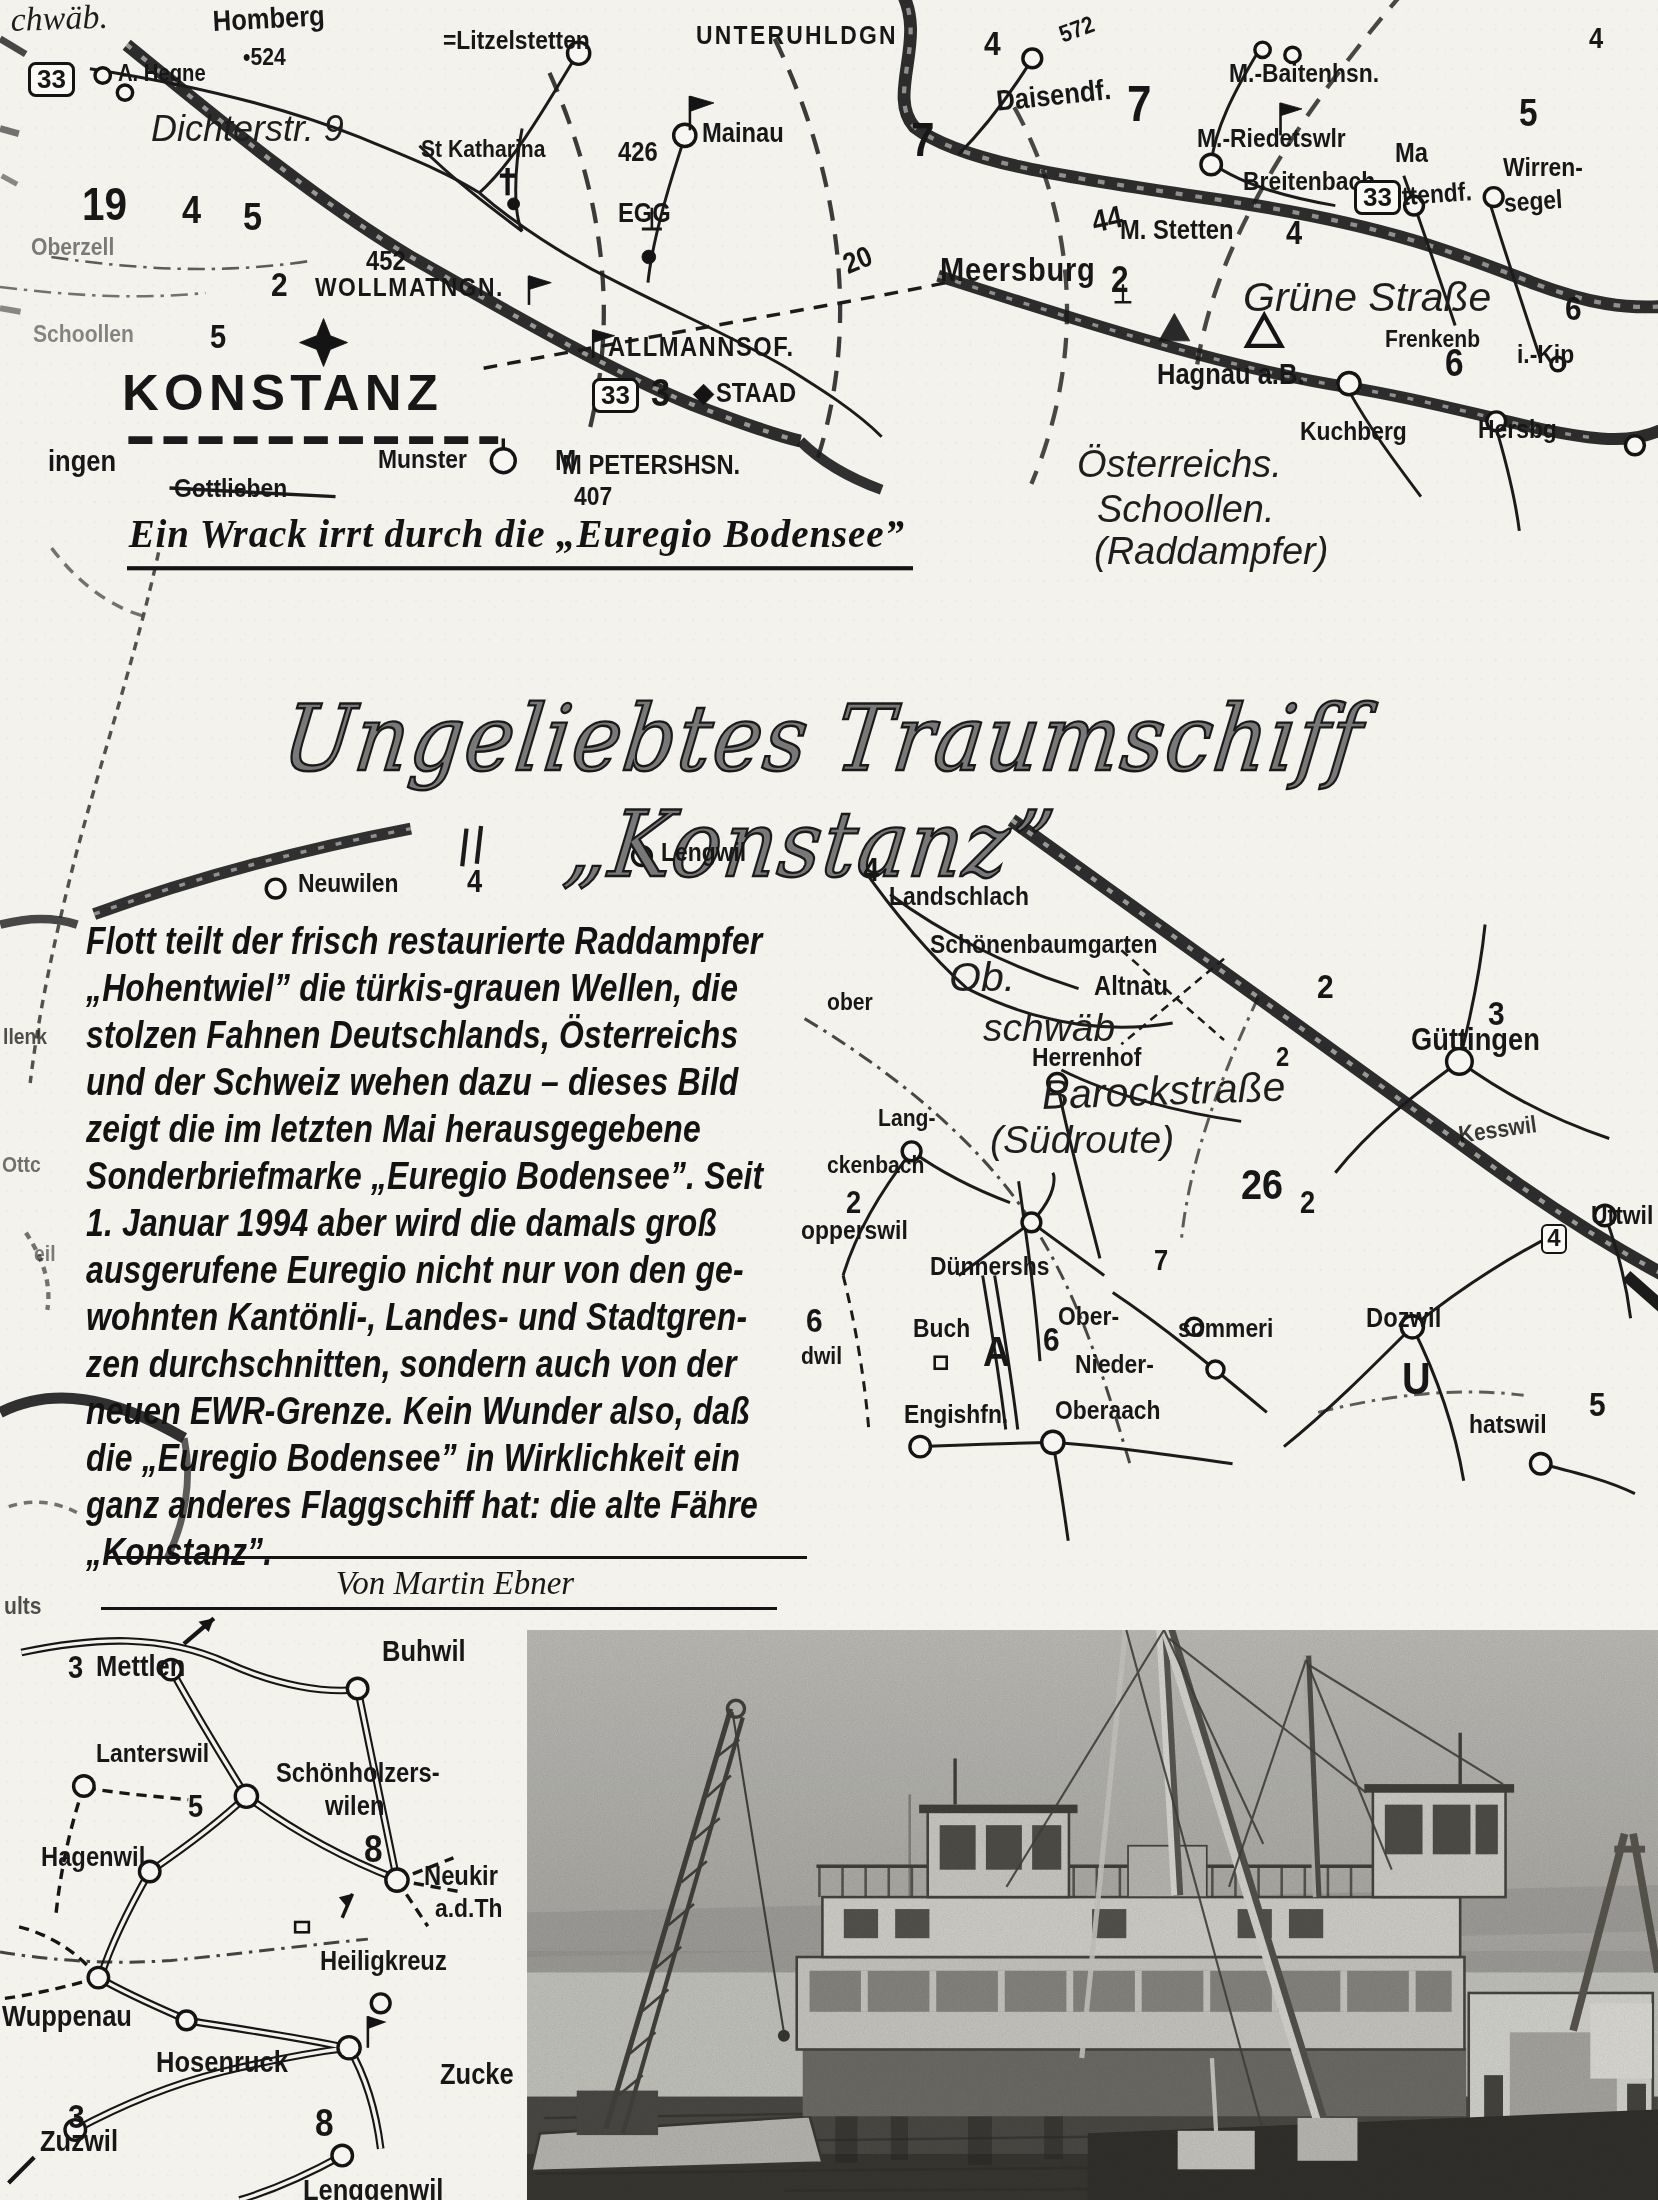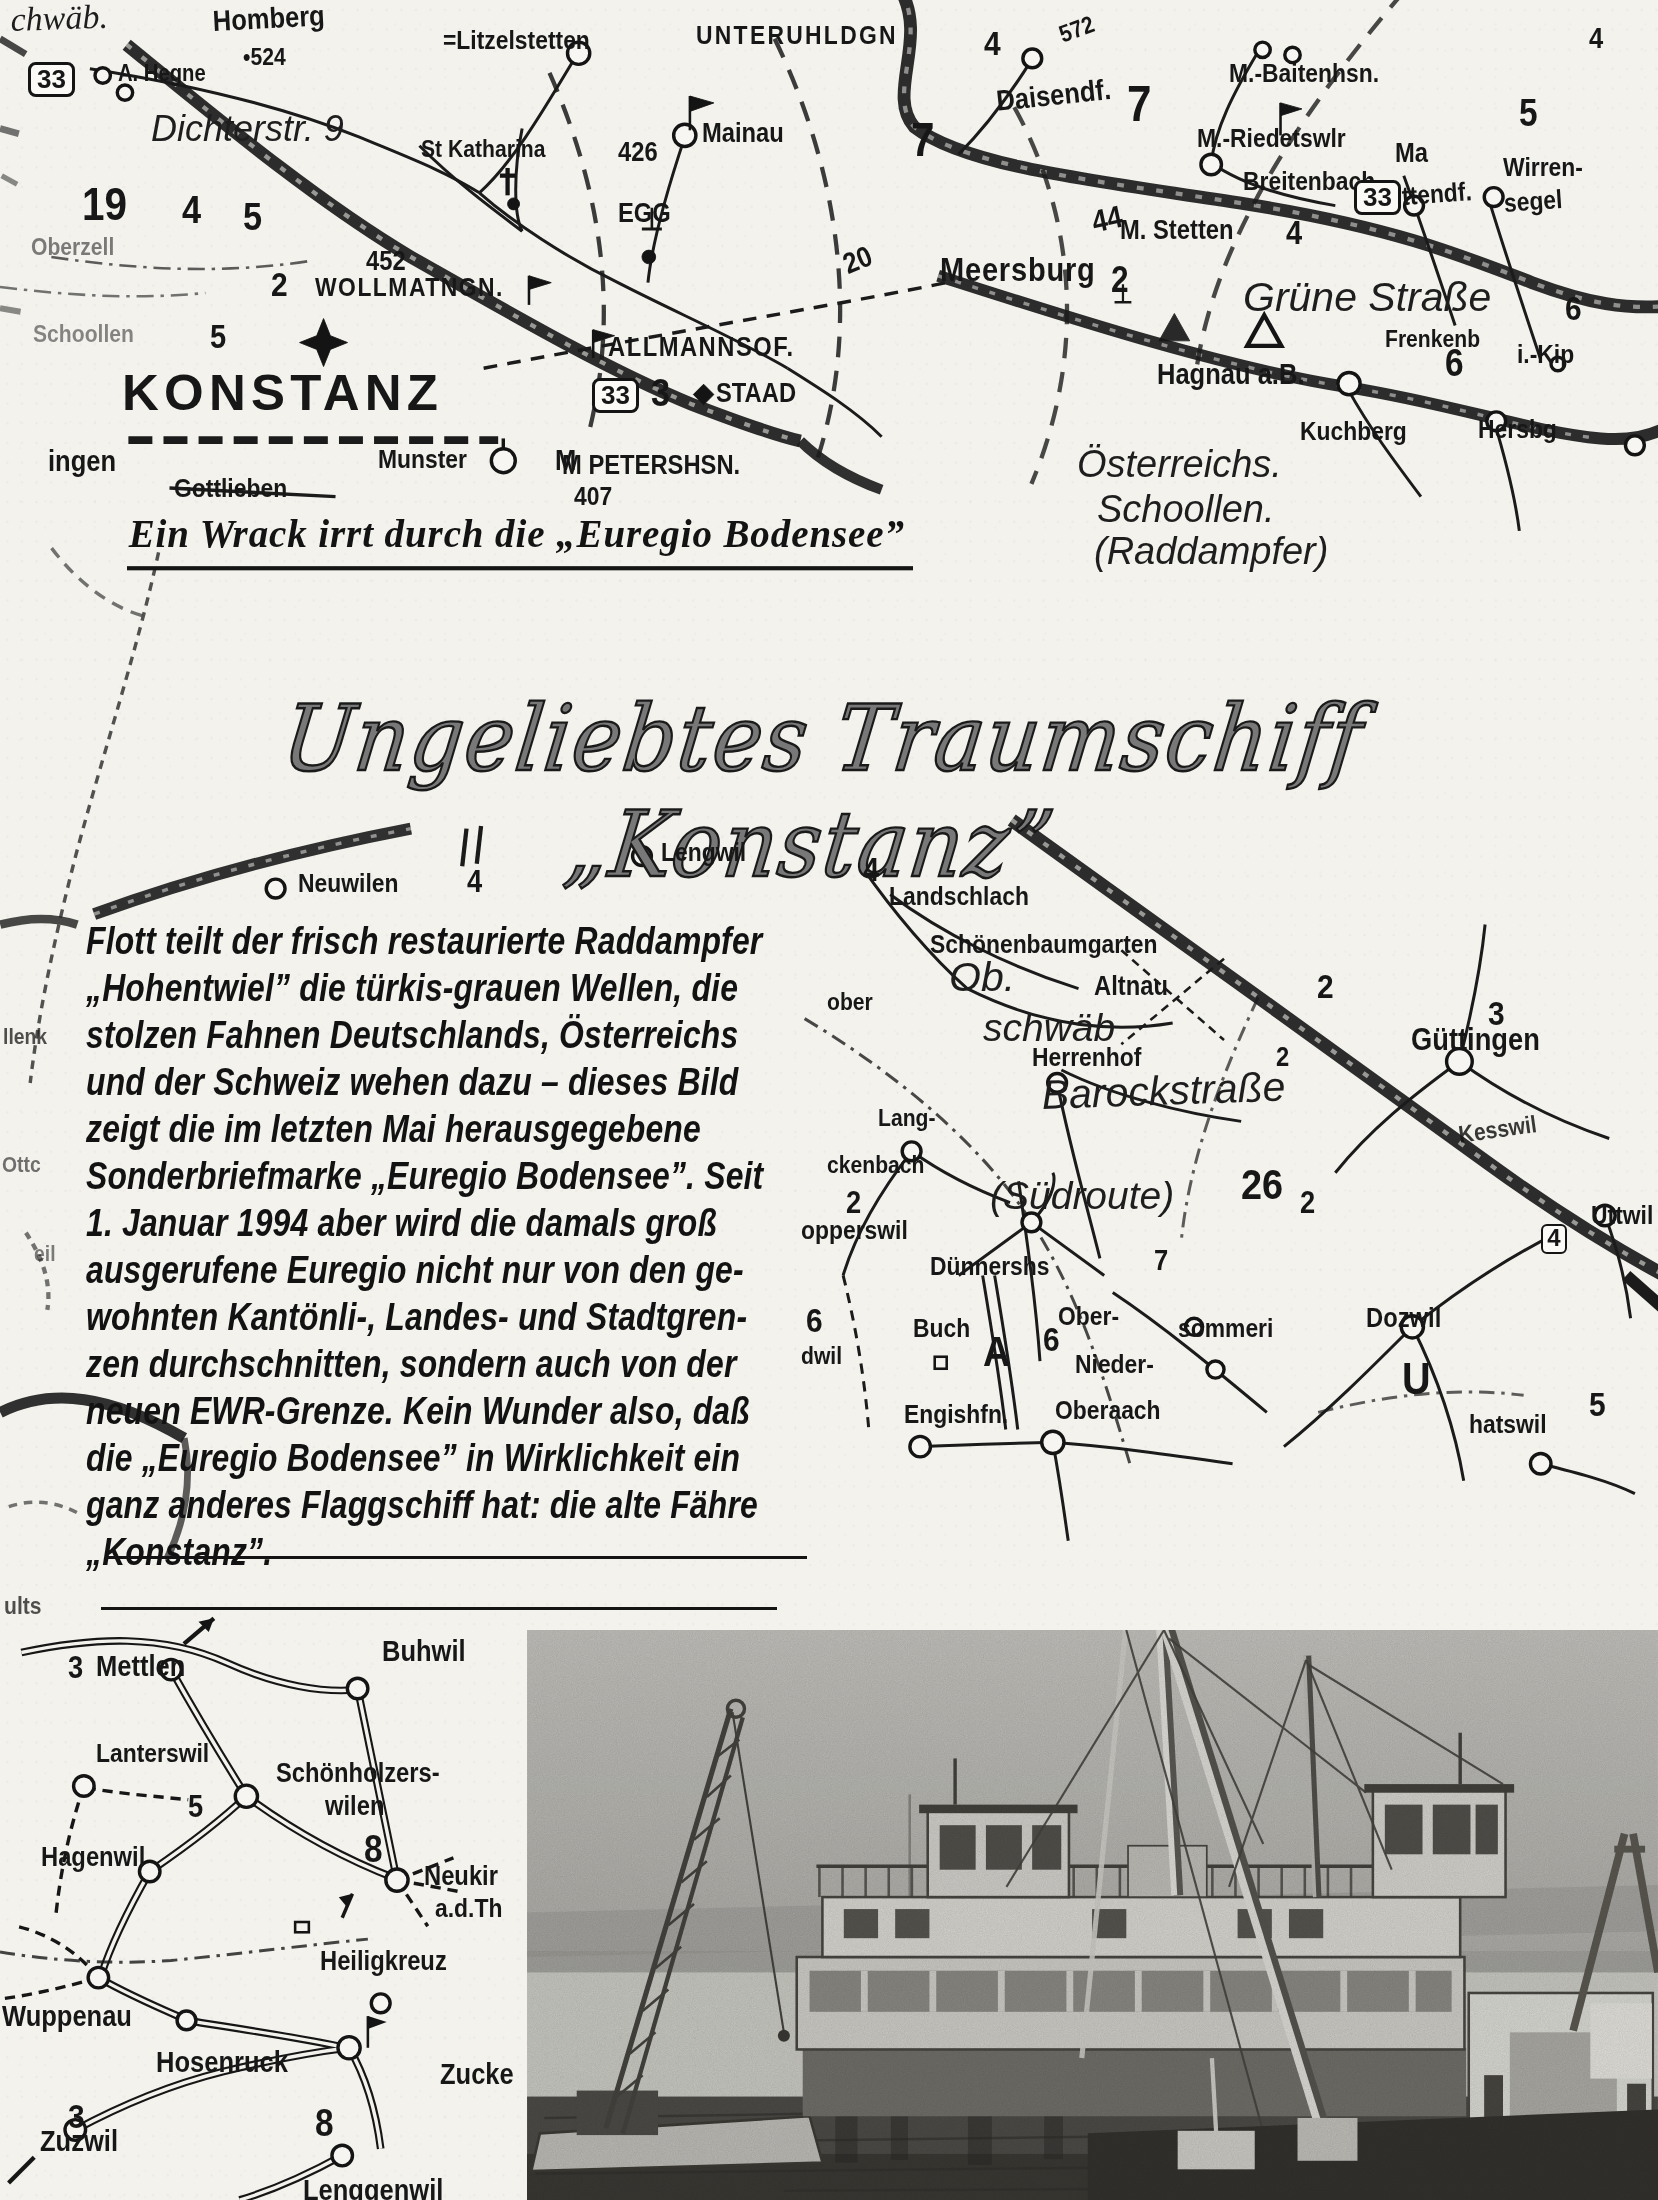--- a/index.html
+++ b/index.html
@@ -397,20 +397,21 @@
     <div>ausgerufene Euregio nicht nur von den ge-</div>
     <div>wohnten Kantönli-, Landes- und Stadtgren-</div>
     <div>zen durchschnitten, sondern auch von der</div>
     <div>neuen EWR-Grenze. Kein Wunder also, daß</div>
     <div>die „Euregio Bodensee” in Wirklichkeit ein</div>
     <div>ganz anderes Flaggschiff hat: die alte Fähre</div>
     <div>„Konstanz”.</div>
   </div>
 
   <div class="byline-rule" style="left:105px;top:1556px;width:702px"></div>
+  <div class="byline">Von Martin Ebner</div>
   <div class="byline-rule" style="left:101px;top:1607px;width:676px"></div>
 
   <div class="layer">
       <span class="ml rt ser" style="left: 10.3px; top: 3.4px; font-size: 34px; transform: rotate(-2deg) scaleX(1);">chwäb.</span>
       <span class="ml" style="left: 212px; top: 6.8px; font-size: 29px; transform: rotate(-3deg) scaleX(0.88);">Homberg</span>
       <span class="ml" style="left: 243px; top: 45px; font-size: 24px; transform: rotate(0deg) scaleX(0.88);">•524</span>
       <span class="ml badge" style="left: 28px; top: 62px; font-size: 26px; transform: rotate(0deg) scaleX(1);">33</span>
       <span class="ml" style="left: 118px; top: 62px; font-size: 23px; transform: rotate(0deg) scaleX(0.88);">A. Hegne</span>
       <span class="ml" style="left: 443px; top: 27px; font-size: 26px; transform: rotate(0deg) scaleX(0.88);">=Litzelstetten</span>
       <span class="ml" style="left: 696px; top: 22px; font-size: 26px; letter-spacing: 2.6px; transform: rotate(0deg) scaleX(0.88);">UNTERUHLDGN</span>
@@ -487,21 +488,21 @@
       <span class="ml rt" style="left: 983px; top: 1008px; font-size: 39px; transform: rotate(0deg) scaleX(1);">schwäb</span>
       <span class="ml" style="left: 1317px; top: 969px; font-size: 34px; transform: rotate(0deg) scaleX(0.88);">2</span>
       <span class="ml" style="left: 1488px; top: 996px; font-size: 34px; transform: rotate(0deg) scaleX(0.88);">3</span>
       <span class="ml" style="left: 1411px; top: 1024px; font-size: 31px; transform: rotate(0deg) scaleX(0.88);">Güttingen</span>
       <span class="ml" style="left: 1032px; top: 1044px; font-size: 26px; transform: rotate(0deg) scaleX(0.88);">Herrenhof</span>
       <span class="ml" style="left: 1276px; top: 1044px; font-size: 27px; transform: rotate(0deg) scaleX(0.88);">2</span>
       <span class="ml rt" style="left: 1041px; top: 1075px; font-size: 41px; transform: rotate(-2deg) scaleX(1);">Barockstraße</span>
       <span class="ml" style="left: 878px; top: 1106px; font-size: 24px; transform: rotate(0deg) scaleX(0.88);">Lang-</span>
       <span class="ml" style="left: 827px; top: 1153px; font-size: 24px; transform: rotate(0deg) scaleX(0.88);">ckenbach</span>
       <span class="ml" style="left: 846px; top: 1187px; font-size: 31px; transform: rotate(0deg) scaleX(0.88);">2</span>
-      <span class="ml rt" style="left: 990px; top: 1176px; font-size: 39px; transform: rotate(0deg) scaleX(1);">(Südroute)</span>
+      <span class="ml rt" style="left: 990px; top: 1120px; font-size: 39px; transform: rotate(0deg) scaleX(1);">(Südroute)</span>
       <span class="ml" style="left: 1241px; top: 1163px; font-size: 43px; transform: rotate(0deg) scaleX(0.88);">26</span>
       <span class="ml" style="left: 1457px; top: 1123px; font-size: 24px; opacity: 0.85; transform: rotate(-8deg) scaleX(0.88);">Kesswil</span>
       <span class="ml" style="left: 801px; top: 1217px; font-size: 26px; transform: rotate(0deg) scaleX(0.88);">opperswil</span>
       <span class="ml" style="left: 930px; top: 1253px; font-size: 26px; transform: rotate(0deg) scaleX(0.88);">Dünnershs</span>
       <span class="ml" style="left: 1154px; top: 1246px; font-size: 29px; transform: rotate(0deg) scaleX(0.88);">7</span>
       <span class="ml" style="left: 1058px; top: 1303px; font-size: 26px; transform: rotate(0deg) scaleX(0.88);">Ober-</span>
       <span class="ml" style="left: 1178px; top: 1315px; font-size: 26px; transform: rotate(0deg) scaleX(0.88);">sommeri</span>
       <span class="ml" style="left: 913px; top: 1315px; font-size: 26px; transform: rotate(0deg) scaleX(0.88);">Buch</span>
       <span class="ml" style="left: 983px; top: 1330px; font-size: 43px; transform: rotate(0deg) scaleX(0.88);">A</span>
       <span class="ml" style="left: 1043px; top: 1322px; font-size: 34px; transform: rotate(0deg) scaleX(0.88);">6</span>

